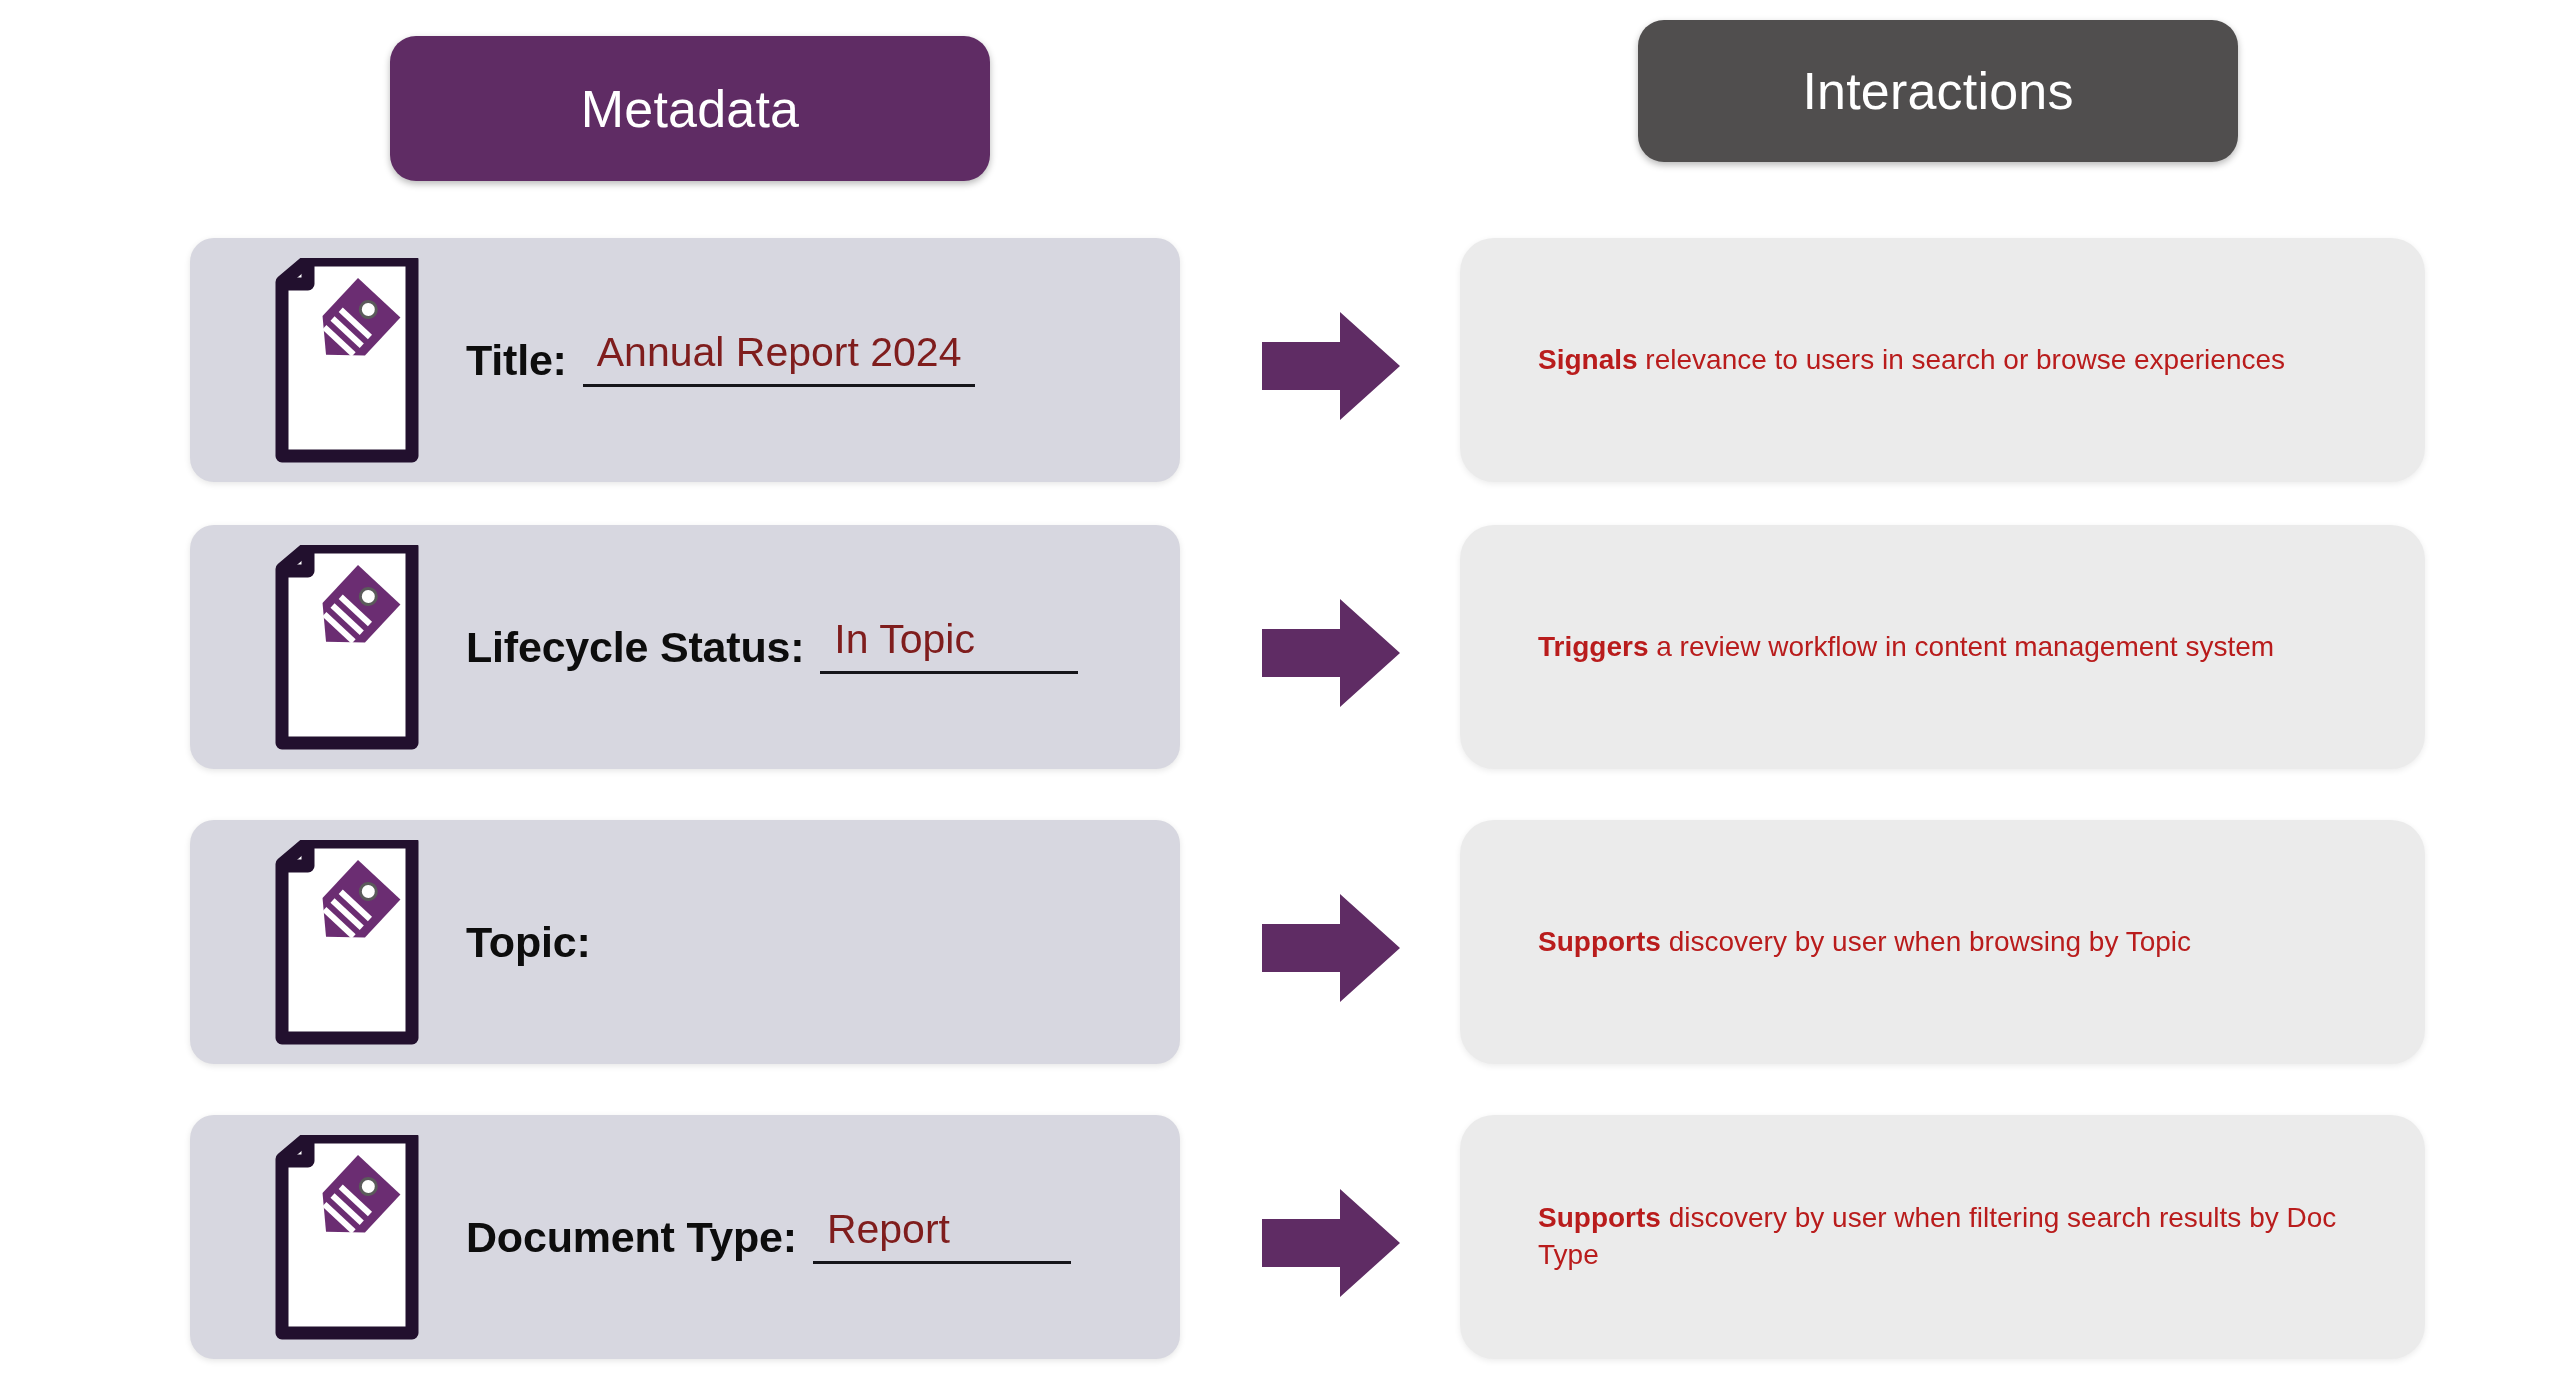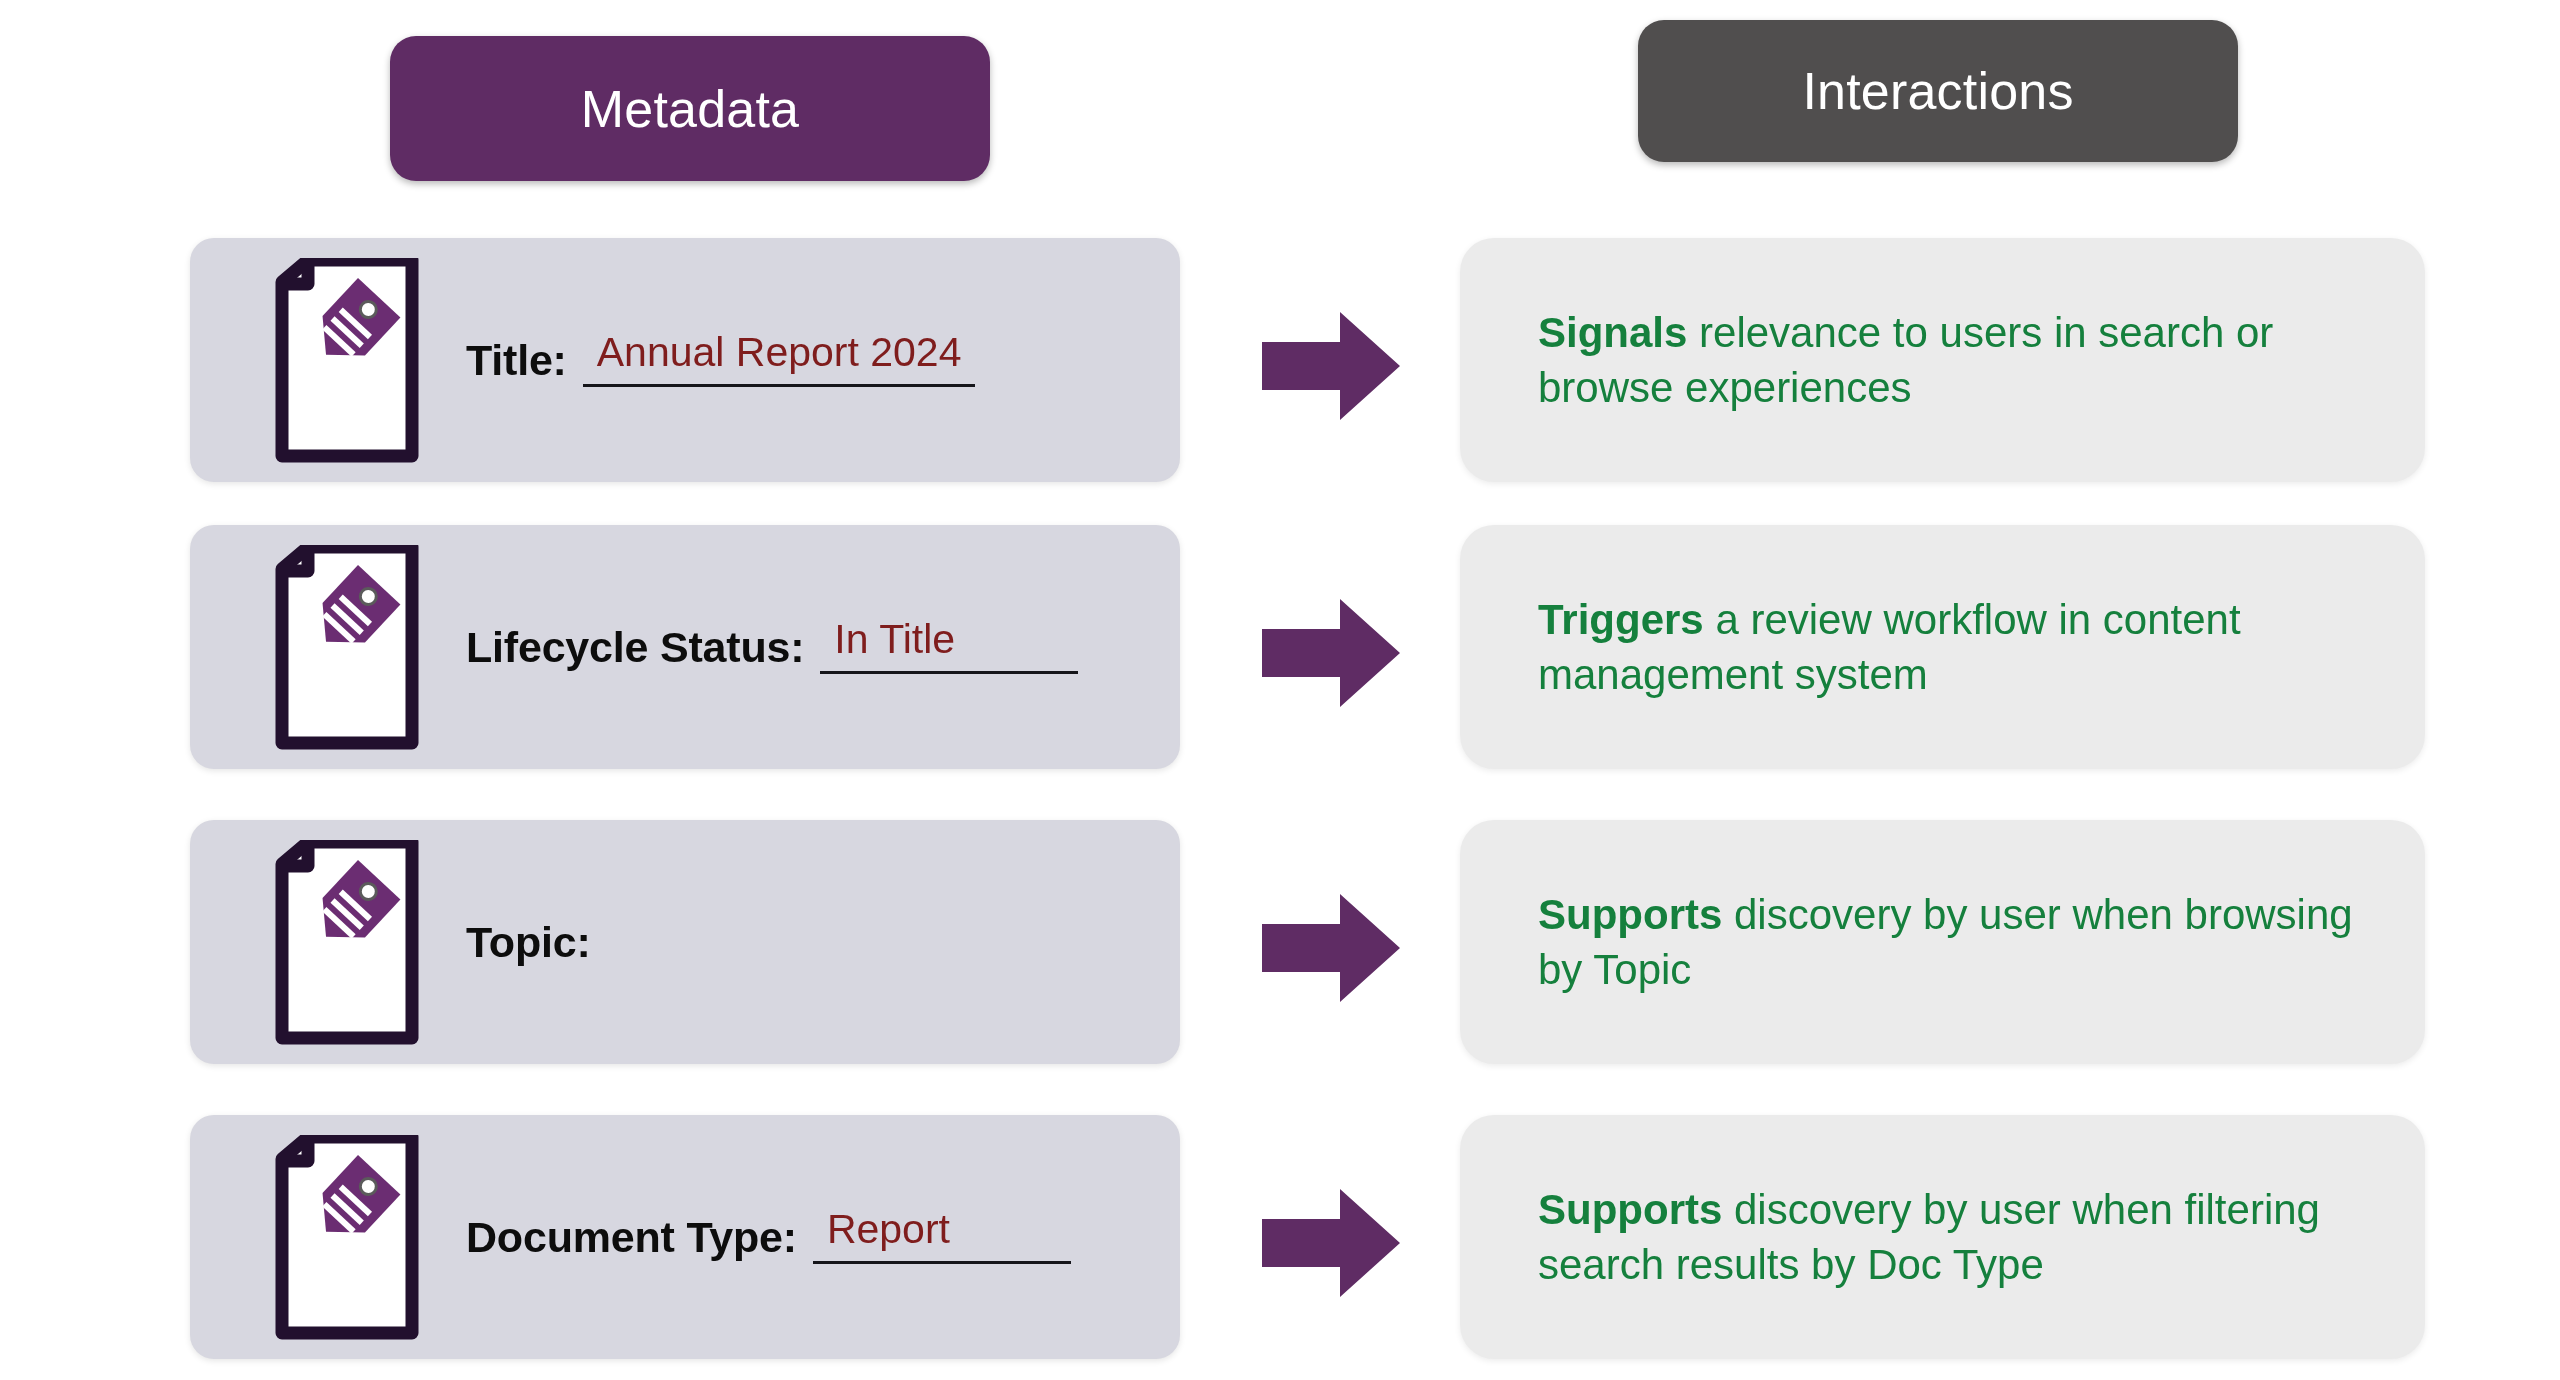--- a/index.html
+++ b/index.html
@@ -81,23 +81,23 @@
     height: 244px;
     background: #ebebeb;
     border-radius: 34px;
     box-shadow: 0 2px 6px rgba(0,0,0,0.08);
     display: flex;
     align-items: center;
   }
 
   .inter-text {
     padding: 0 40px 0 78px;
-    font-size: 42px;
+    font-size: 28px;
     line-height: 1.32;
-    color: #15803d;
+    color: #b91c1c;
     max-width: 920px;
   }
   .inter-text b { font-weight: bold; }
 
   
   .doc-icon {
     position: absolute;
     left: 62px;
     top: 20px;
     width: 190px;
@@ -210,21 +210,21 @@
             <rect x="9" y="32" width="40" height="6" fill="#ffffff"></rect>
             <rect x="9" y="44" width="40" height="6" fill="#ffffff"></rect>
             <rect x="9" y="56" width="40" height="6" fill="#ffffff"></rect>
           </g>
         </svg>
       </div>
 
       <div class="field">
         <span class="field-label">Lifecycle Status:</span>
         <span class="field-value-wrap">
-          <span class="field-value">In Title</span>
+          <span class="field-value">In Topic</span>
         </span>
       </div>
     </div>
 
     <div class="arrow">
       <svg viewBox="0 0 138 108" xmlns="http://www.w3.org/2000/svg">
         <path d="M0 30 L78 30 L78 0 L138 54 L78 108 L78 78 L0 78 Z" fill="#5f2c64"></path>
       </svg>
     </div>
 

